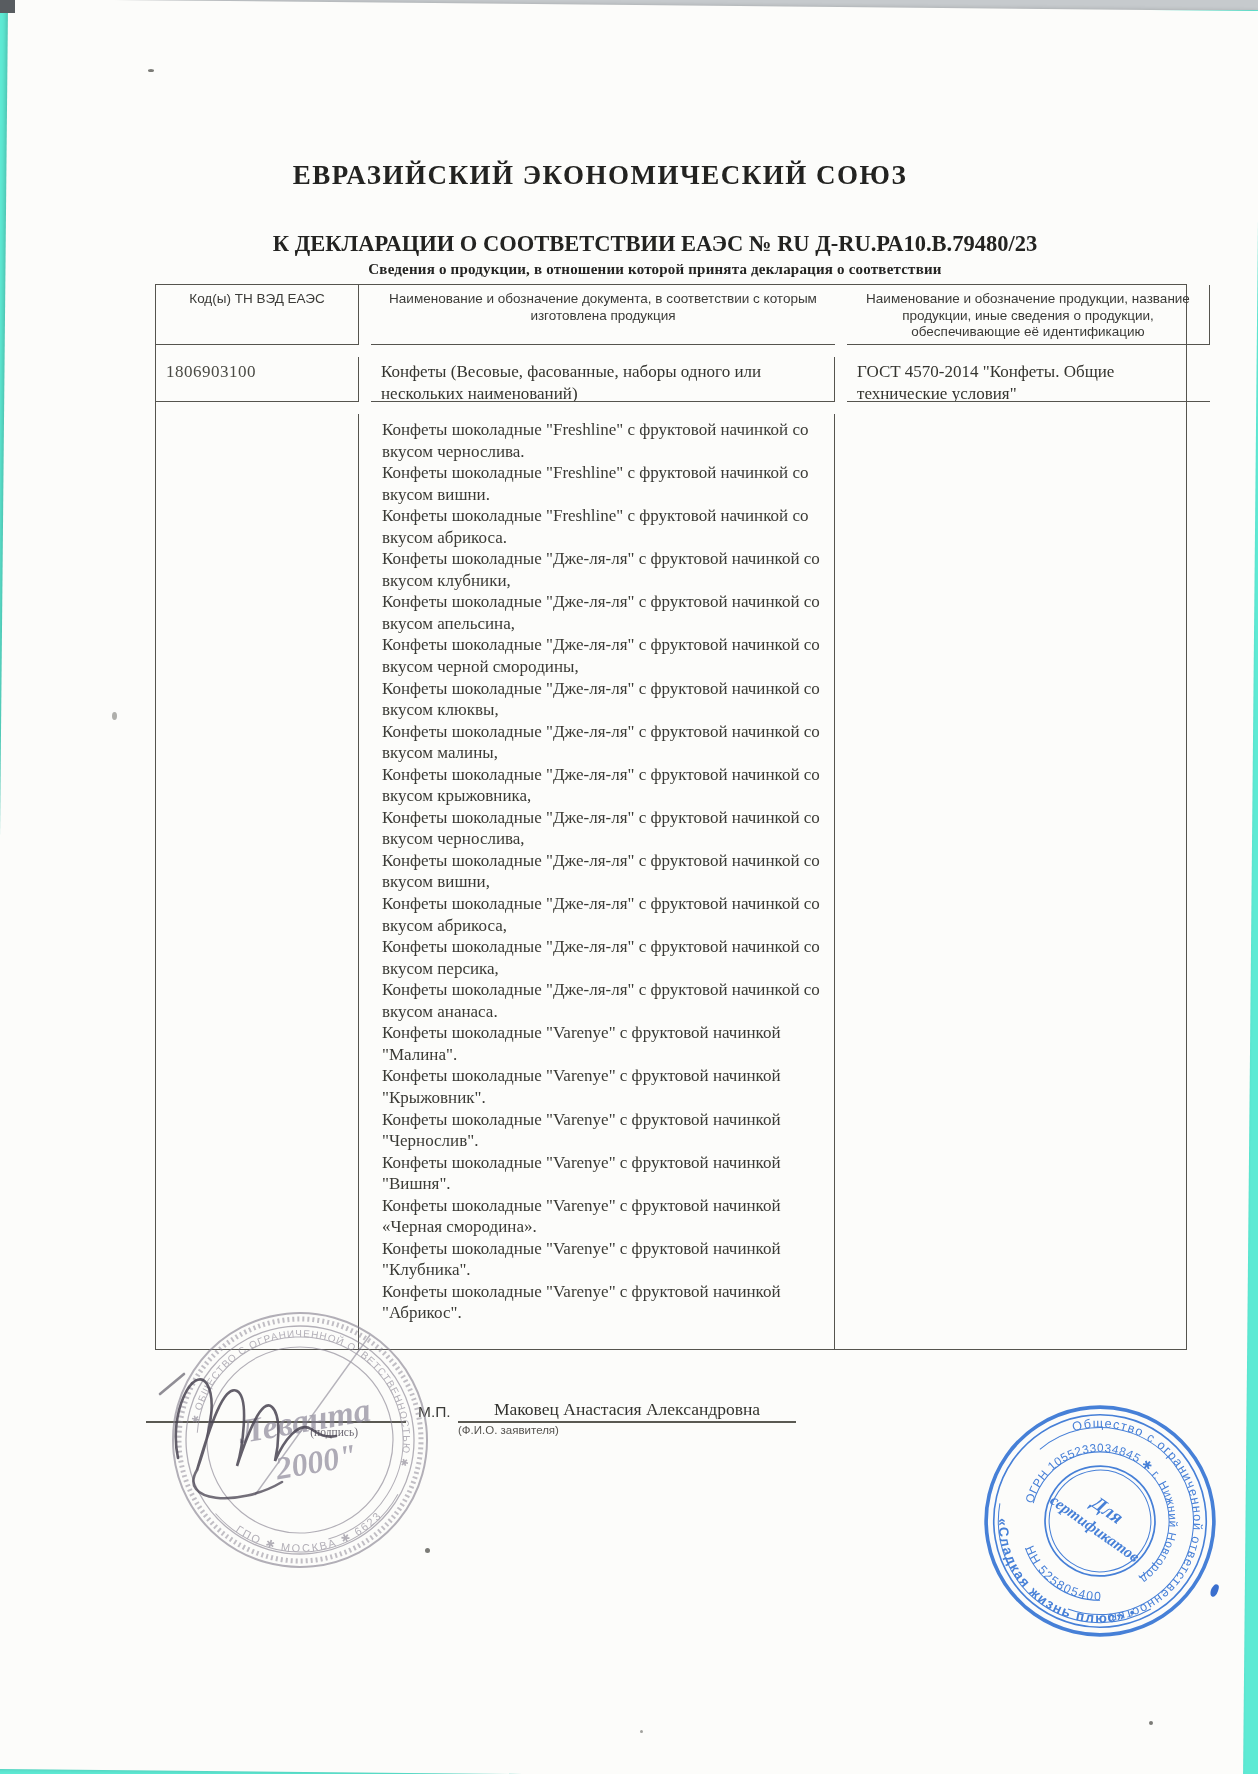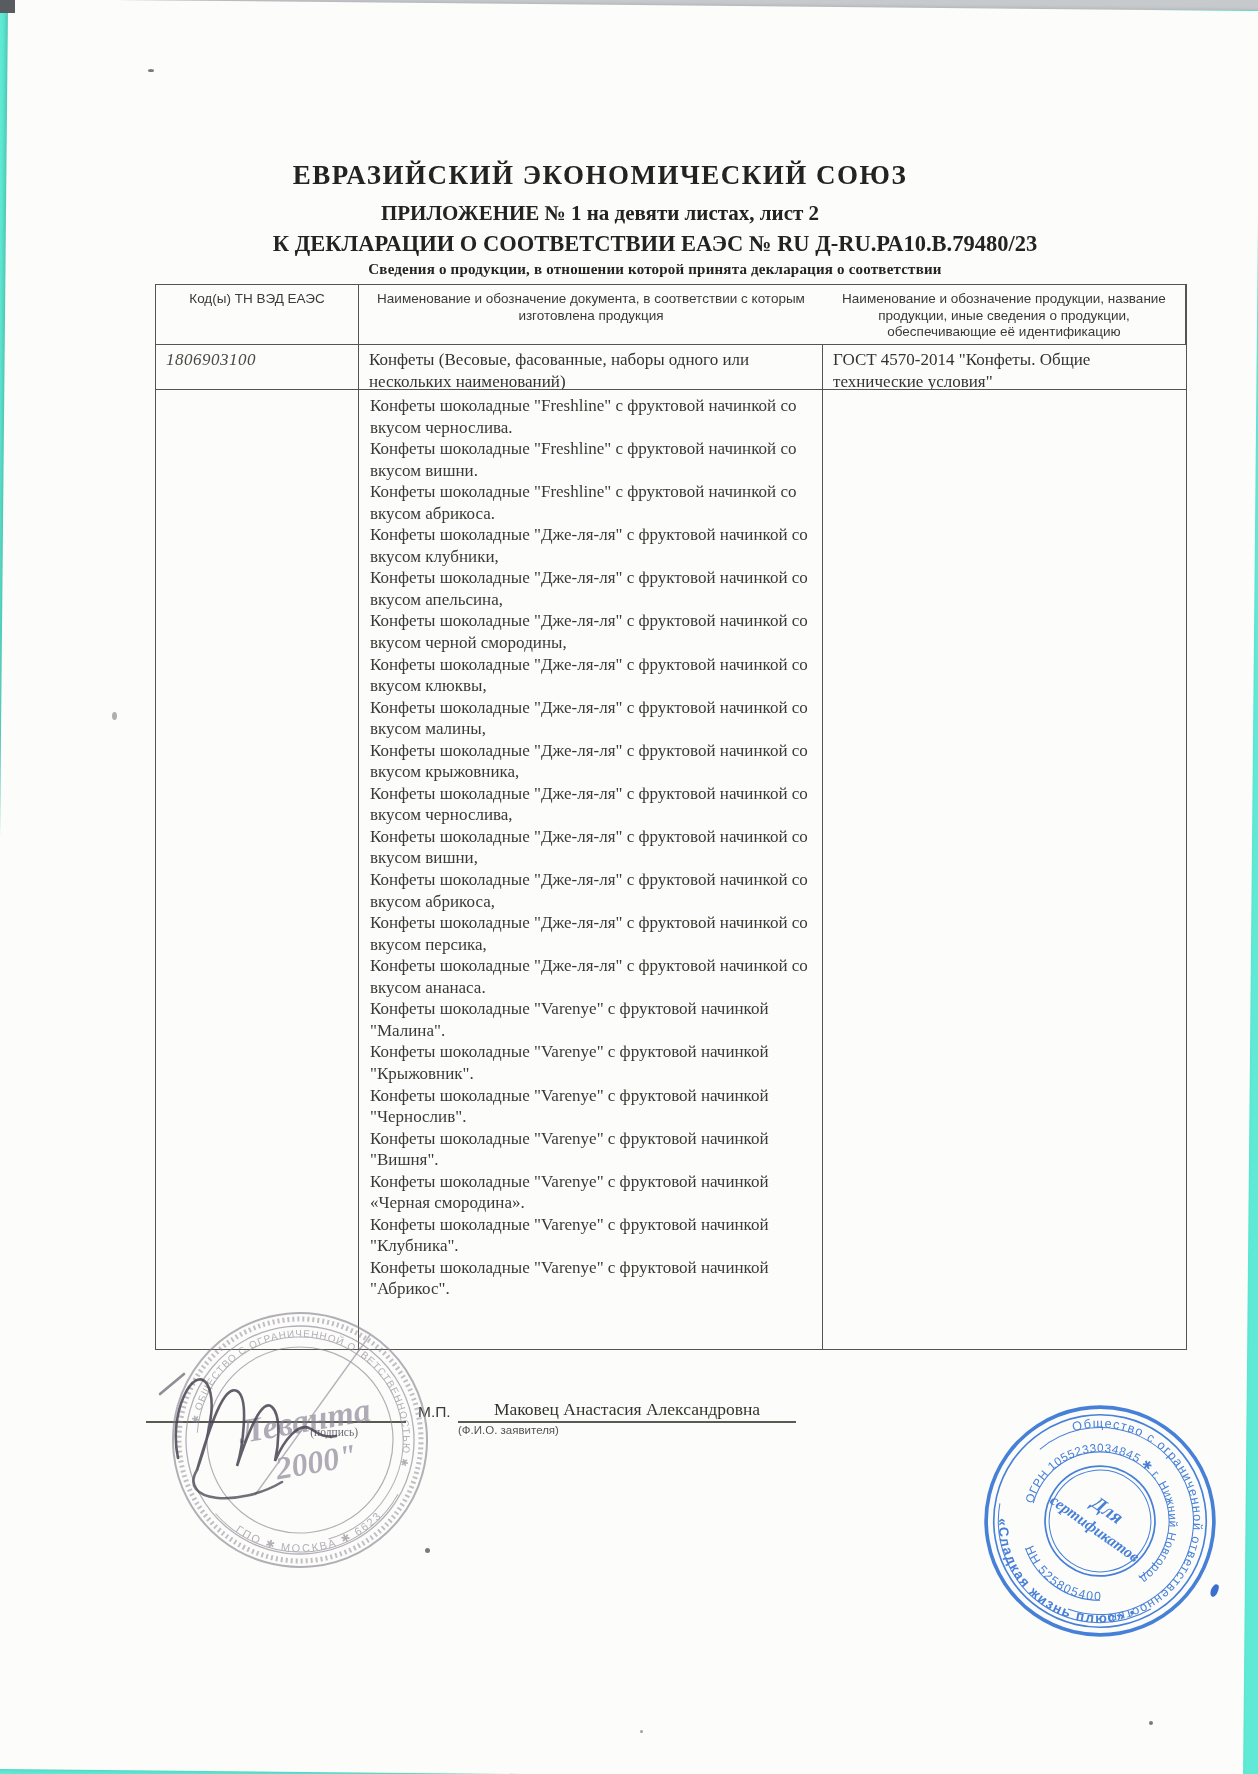--- a/index.html
+++ b/index.html
@@ -12,28 +12,28 @@
   
   .t-line{position:absolute;text-align:center;font-weight:bold;color:#232321;}
   .t1{left:0;width:1200px;top:160px;font-size:27px;letter-spacing:1.5px;}
   .t2{left:0;width:1200px;top:201px;font-size:21px;}
   .t3{left:75px;width:1160px;top:231px;font-size:22.5px;}
   .t4{left:75px;width:1160px;top:261px;font-size:15px;letter-spacing:.2px;}
 
   
   .doc-table{position:absolute;left:155px;top:284px;width:1030px;height:1064px;
              display:grid;grid-template-columns:203px 464px 363px;grid-template-rows:60px 45px 1fr;
-             border:1.6px solid #55544e;}
+             border:1.6px solid #55544e;gap:12px;}
   .cell{border-right:1.5px solid #55544e;border-bottom:1.5px solid #55544e;box-sizing:border-box;overflow:hidden;}
   .cell.last-col{border-right:none;}
   .cell.last-row{border-bottom:none;}
   .hcell{font-family:"Liberation Sans",sans-serif;font-size:13.5px;line-height:16.5px;
          text-align:center;padding:6px 10px 2px 10px;color:#3a3a37;}
   .bcell{font-size:17px;line-height:21.5px;padding:4px 8px 2px 10px;color:#34342f;}
-  .code-cell{letter-spacing:.5px;color:#4a4a44;font-style:italic;}
+  .code-cell{letter-spacing:.5px;color:#4a4a44;}
   .products{padding:5px 10px 0 11px;}
   .product-line{font-size:17px;line-height:21.55px;color:#3a3a35;}
 
   
   .sig-line{position:absolute;background:#5a5952;height:1.6px;}
   .sig-line.left{left:146px;top:1421px;width:260px;}
   .sig-line.name{left:458px;top:1421px;width:338px;}
   .podpis{position:absolute;left:248px;top:1426px;width:110px;text-align:right;
           font-size:11.5px;color:#6e6a74;}
   .mp{position:absolute;left:418px;top:1403px;font-family:"Liberation Sans",sans-serif;
@@ -60,21 +60,20 @@
 </head>
 <body>
 
 <div class="canvas">
   <div class="artifact top-band"></div>
   <div class="page"></div>
 
   <div class="content">
 
     <div class="t-line t1">ЕВРАЗИЙСКИЙ ЭКОНОМИЧЕСКИЙ СОЮЗ</div>
-    <div class="t-line t2">ПРИЛОЖЕНИЕ № 1 на девяти листах, лист 2</div>
     <div class="t-line t3">К ДЕКЛАРАЦИИ О СООТВЕТСТВИИ ЕАЭС № RU Д-RU.РА10.В.79480/23</div>
     <div class="t-line t4">Сведения о продукции, в отношении которой принята декларация о соответствии</div>
 
     <div class="doc-table">
       <div class="cell hcell">Код(ы) ТН ВЭД ЕАЭС</div>
       <div class="cell hcell last-col">Наименование и обозначение документа, в соответствии с которым изготовлена продукция</div>
       <div class="cell hcell">Наименование и обозначение продукции, название продукции, иные сведения о продукции, обеспечивающие её идентификацию</div>
 
       <div class="cell bcell code-cell">1806903100</div>
       <div class="cell bcell">Конфеты (Весовые, фасованные, наборы одного или нескольких наименований)</div>

